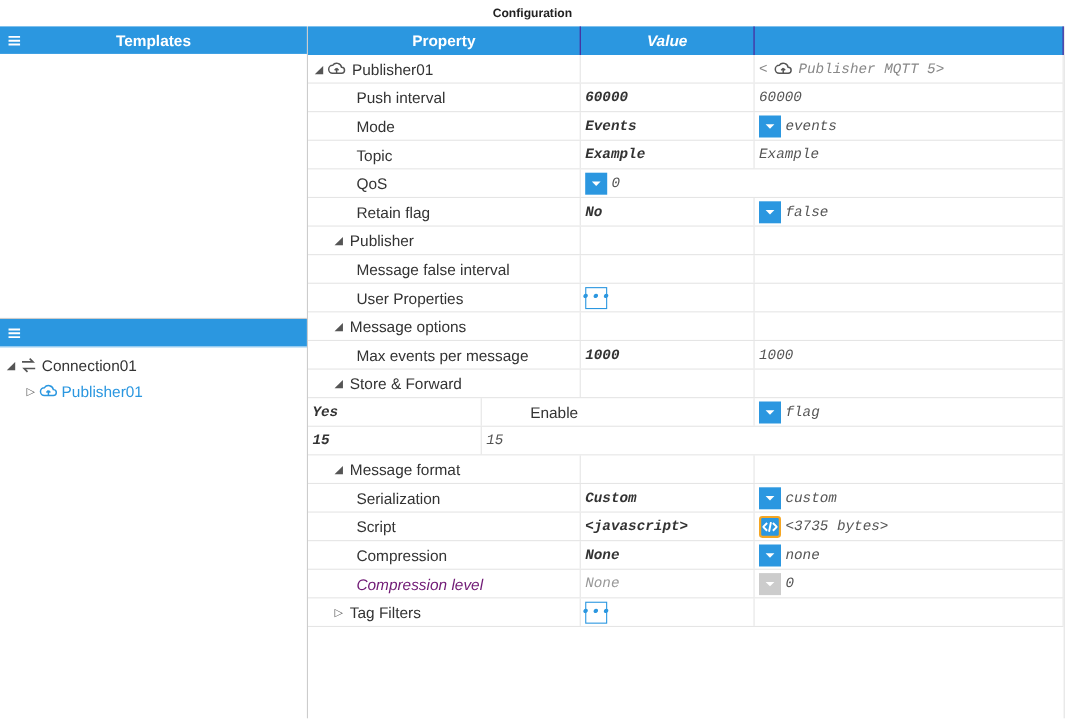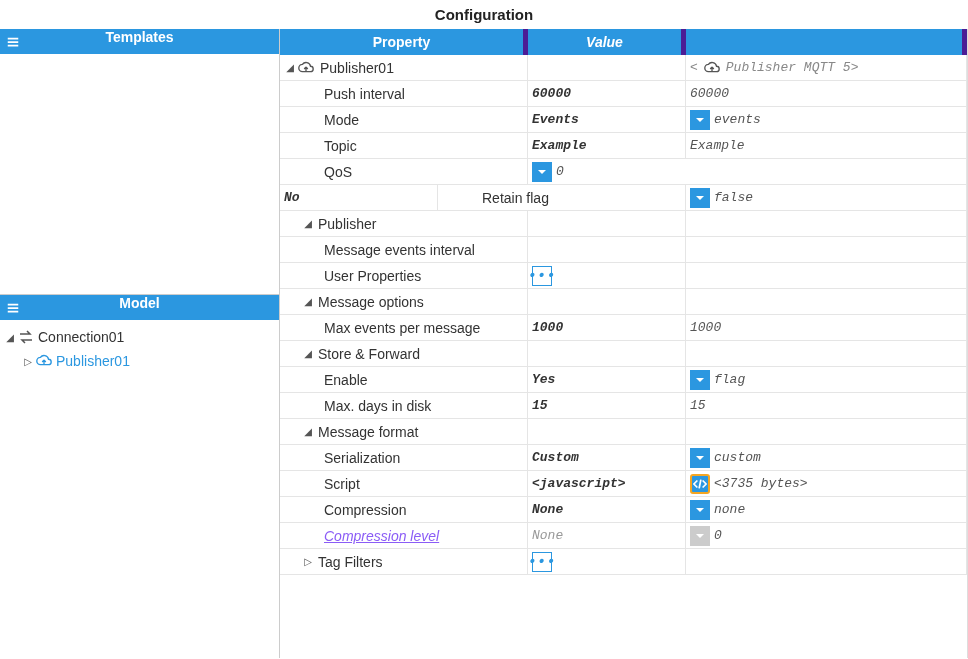--- a/index.html
+++ b/index.html
@@ -10,21 +10,21 @@
     background: #fff;
     width: 968px;
     height: 659px;
     overflow: hidden;
   }
   .main-title {
     text-align: center;
     font-weight: 600;
     padding: 6px 18px;
     color: #222;
-    font-size: 15px;
+    font-size: 11px;
   }
   .layout {
     display: flex;
     height: calc(100% - 30px);
   }
   .left-col {
     width: 280px;
     border-right: 1px solid #ccc;
     display: flex;
     flex-direction: column;
@@ -33,21 +33,21 @@
     flex: 1;
     display: flex;
     flex-direction: column;
     border-right: 1px solid #ddd;
   }
   .panel-bar {
     background: #2b97e0;
     color: #fff;
     font-weight: 600;
     display: flex;
-    align-items: flex-start;
+    align-items: center;
     height: 26px;
     border-bottom: 1px solid #fff;
     position: relative;
   }
   .panel-bar .hamburger {
     width: 26px;
     display: flex;
     align-items: center;
     justify-content: center;
     height: 100%;
@@ -101,21 +101,21 @@
     display: flex;
     height: 26px;
     background: #2b97e0;
     color: #fff;
     font-weight: 600;
   }
   .gh-cell {
     display: flex;
     align-items: center;
     justify-content: center;
-    border-right: 5px solid #4c1d95;
+    border-right: 1px solid #4c1d95;
   }
   .col-prop { width: 248px; }
   .col-val  { width: 158px; font-style: italic; }
   .col-ext  { flex: 1; }
 
   .grid-body {
     flex: 1;
     overflow: auto;
   }
   .grid-row {
@@ -135,21 +135,21 @@
   .cell.col-prop { width: 248px; }
   .cell.col-val  { width: 158px; font-family: Consolas, "Courier New", monospace; font-weight: bold; font-size: 13px; color: #333; }
   .cell.col-val.light { color:#999; font-weight: normal;}
   .cell.col-ext  { flex: 1; font-family: Consolas, "Courier New", monospace; font-style: italic; color: #555; font-size: 13px; gap:4px;}
   .cell.col-ext.top { color:#888; }
   .indent0 { padding-left: 4px; }
   .indent1 { padding-left: 22px; }
   .indent2 { padding-left: 40px; }
   .row-toggle { width:12px; font-size: 10px; color:#555; display:inline-block; text-align:center;}
   .prop-label { padding-left: 4px; }
-  .prop-label.italic { font-style: italic; color:#8b5cf6;text-decoration:underline;}
+  .prop-label.italic { font-style: italic; color:#701a75;}
   .dd-btn, .dots-btn, .script-btn {
     width: 20px;
     height: 20px;
     display: flex;
     align-items: center;
     justify-content: center;
     cursor: pointer;
     flex-shrink: 0;
   }
   .dd-btn { background:#2b97e0; color:#fff; }
@@ -178,21 +178,20 @@
       <div class="title">Templates</div>
     </div>
     <div class="templates-body"></div>
 
     <div class="panel-bar">
       <div class="hamburger">
         <svg viewBox="0 0 16 16">
             <path d="M2 4h12M2 8h12M2 12h12"></path>
           </svg>
       </div>
-      <div class="title">Model</div>
     </div>
     <div class="model-body">
       <div class="tree-row">
         <span class="tree-toggle">◢</span>
         <span class="tree-icon swap-icon">
           <svg viewBox="0 0 16 14">
               <path d="M2 4h10l-3-3M14 10H4l3 3"></path>
             </svg>
         </span>
         <span class="tree-label">Connection01</span>
@@ -282,46 +281,46 @@
           <div class="cell col-ext">
             <span class="dd-btn">
               <svg viewBox="0 0 10 10">
                 <path d="M1 3l4 4 4-4z"></path>
               </svg>
             </span>
             <span>0</span>
           </div>
         </div>
         <div class="grid-row">
+          <div class="cell col-prop indent2">
+            <span class="prop-label ">Retain flag</span>
+          </div>
           <div class="cell col-val ">
             <span>No</span>
-          </div>
-          <div class="cell col-prop indent2">
-            <span class="prop-label ">Retain flag</span>
           </div>
           <div class="cell col-ext">
             <span class="dd-btn">
               <svg viewBox="0 0 10 10">
                 <path d="M1 3l4 4 4-4z"></path>
               </svg>
             </span>
             <span>false</span>
           </div>
         </div>
         <div class="grid-row">
           <div class="cell col-prop indent1">
             <span class="row-toggle">◢</span>
             <span class="prop-label ">Publisher</span>
           </div>
           <div class="cell col-val "></div>
           <div class="cell col-ext"></div>
         </div>
         <div class="grid-row">
           <div class="cell col-prop indent2">
-            <span class="prop-label ">Message events interval</span>
+            <span class="prop-label ">Message false interval</span>
           </div>
           <div class="cell col-val ">
             <span></span>
           </div>
           <div class="cell col-ext">
             <span></span>
           </div>
         </div>
         <div class="grid-row">
           <div class="cell col-prop indent2">
@@ -353,39 +352,36 @@
         </div>
         <div class="grid-row">
           <div class="cell col-prop indent1">
             <span class="row-toggle">◢</span>
             <span class="prop-label ">Store &amp; Forward</span>
           </div>
           <div class="cell col-val "></div>
           <div class="cell col-ext"></div>
         </div>
         <div class="grid-row">
+          <div class="cell col-val ">
+            <span>Yes</span>
+          </div>
           <div class="cell col-prop indent2">
             <span class="prop-label ">Enable</span>
           </div>
-          <div class="cell col-val ">
-            <span>Yes</span>
-          </div>
           <div class="cell col-ext">
             <span class="dd-btn">
               <svg viewBox="0 0 10 10">
                 <path d="M1 3l4 4 4-4z"></path>
               </svg>
             </span>
             <span>flag</span>
           </div>
         </div>
         <div class="grid-row">
-          <div class="cell col-prop indent2">
-            <span class="prop-label ">Max. days in disk</span>
-          </div>
           <div class="cell col-val ">
             <span>15</span>
           </div>
           <div class="cell col-ext">
             <span>15</span>
           </div>
         </div>
         <div class="grid-row">
           <div class="cell col-prop indent1">
             <span class="row-toggle">◢</span>

